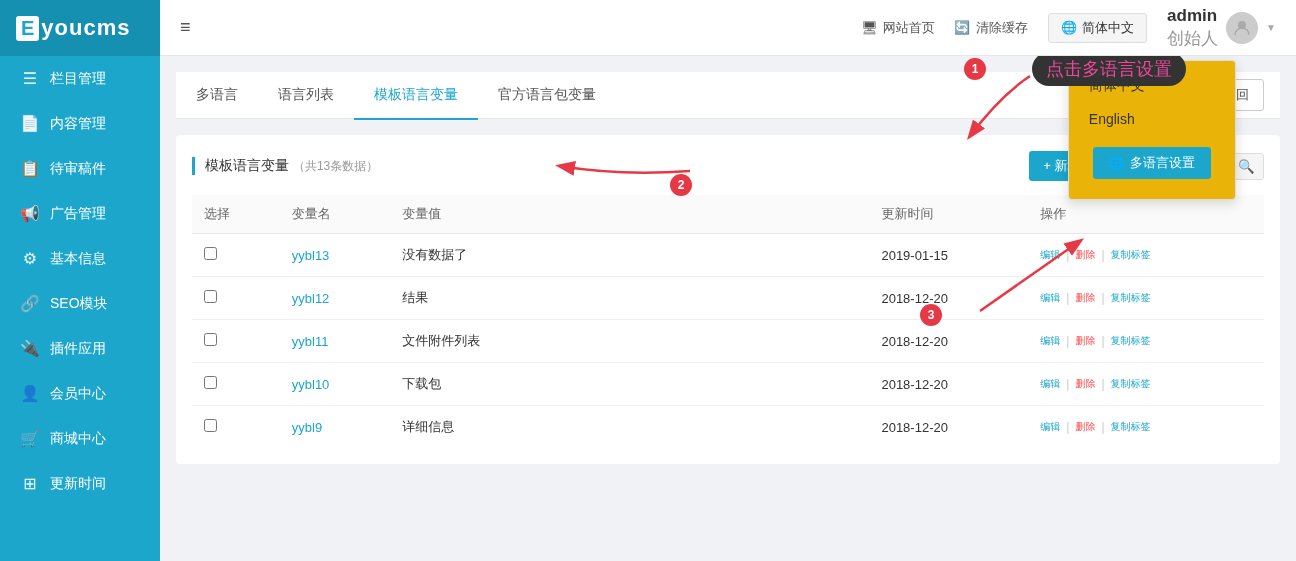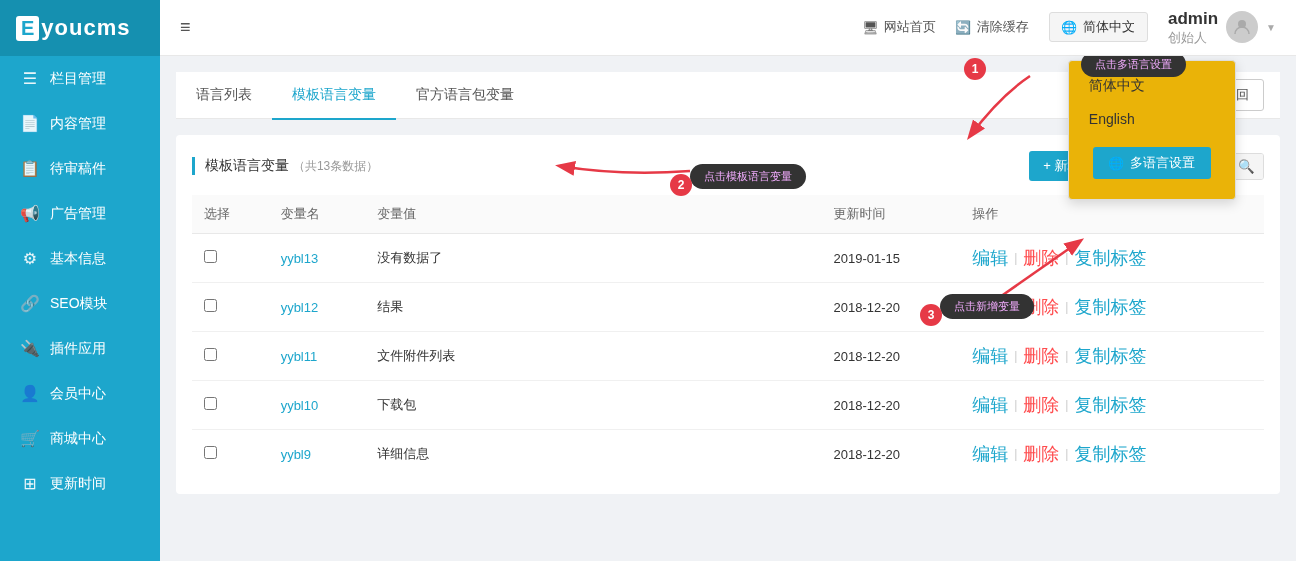--- a/index.html
+++ b/index.html
@@ -124,21 +124,21 @@
       border-radius: 50%;
       background: #ccc;
       display: flex;
       align-items: center;
       justify-content: center;
       color: #888;
       font-size: 16px;
     }
     .admin-info { line-height: 1.3; }
     .admin-name { font-weight: bold; font-size: 17px; }
-    .admin-role { font-size: 13px; color: #999; }
+    .admin-role { font-size: 17px; color: #999; }
 
     
     .dropdown-menu {
       position: absolute;
       top: 60px;
       right: 60px;
       background: #eab308;
       border: 1px solid #ddd;
       border-radius: 4px;
       box-shadow: 0 4px 12px rgba(0,0,0,0.15);
@@ -292,39 +292,39 @@
       text-decoration: none;
     }
     .action-links {
       display: flex;
       gap: 6px;
       align-items: center;
     }
     .action-link {
       color: #1da6cc;
       cursor: pointer;
-      font-size: 18px;
+      font-size: 10px;
     }
     .action-sep {
       color: #ccc;
       font-size: 12px;
     }
     .action-del { color: #ff4d4f; }
     .date-text { color: #999; font-size: 12px; }
 
     input[type="checkbox"] { cursor: pointer; }
 
     
     .annotation {
       position: absolute;
       background: #333;
-      color: #f0abfc;
+      color: #ec4899;
       border-radius: 20px;
       padding: 5px 14px;
-      font-size: 11px;
+      font-size: 18px;
       white-space: nowrap;
       z-index: 300;
       pointer-events: none;
     }
     .annotation-circle {
       position: absolute;
       background: #e63946;
       color: white;
       border-radius: 50%;
       width: 22px;
@@ -473,47 +473,46 @@
 
       <path d="M 870 20 Q 840 40 810 80" stroke="#e63946" stroke-width="2.5" fill="none" marker-end="url(#arr)"></path>
 
       <path d="M 530 115 Q 460 120 400 110" stroke="#e63946" stroke-width="2.5" fill="none" marker-end="url(#arr)"></path>
 
       <path d="M 820 255 Q 870 220 920 185" stroke="#e63946" stroke-width="2.5" fill="none" marker-end="url(#arr)"></path>
     </svg>
 
     <div class="tabs-wrapper">
       <div class="tabs-list">
+        <div class="tab-item">多语言</div>
         <div class="tab-item">语言列表</div>
         <div class="tab-item active">模板语言变量</div>
         <div class="tab-item">官方语言包变量</div>
       </div>
       <button class="back-btn">« 返回</button>
     </div>
 
     <div class="annotation-circle" style="top:118px; left:510px;">2</div>
-    <div class="annotation" style="top:108px; left:530px; background:#333;">点击模板语言变量</div>
 
     <div class="table-section">
       <div class="table-header">
         <div class="table-title">
           <span>模板语言变量</span>
           <span class="table-count">（共13条数据）</span>
         </div>
         <div class="table-actions">
           <button class="btn-add">+ 新增变量</button>
           <div class="search-box">
             <input class="search-input" type="text" placeholder="变量值搜索..." style="">
             <button class="search-icon-btn">🔍</button>
           </div>
         </div>
       </div>
 
       <div class="annotation-circle" style="position:absolute; top:248px; left:760px;">3</div>
-      <div class="annotation" style="position:absolute; top:238px; left:780px; background:#333;">点击新增变量</div>
 
       <table class="data-table">
         <thead>
           <tr>
             <th>选择</th>
             <th>变量名</th>
             <th>变量值</th>
             <th style="width:300px;"></th>
             <th>更新时间</th>
             <th>操作</th>

